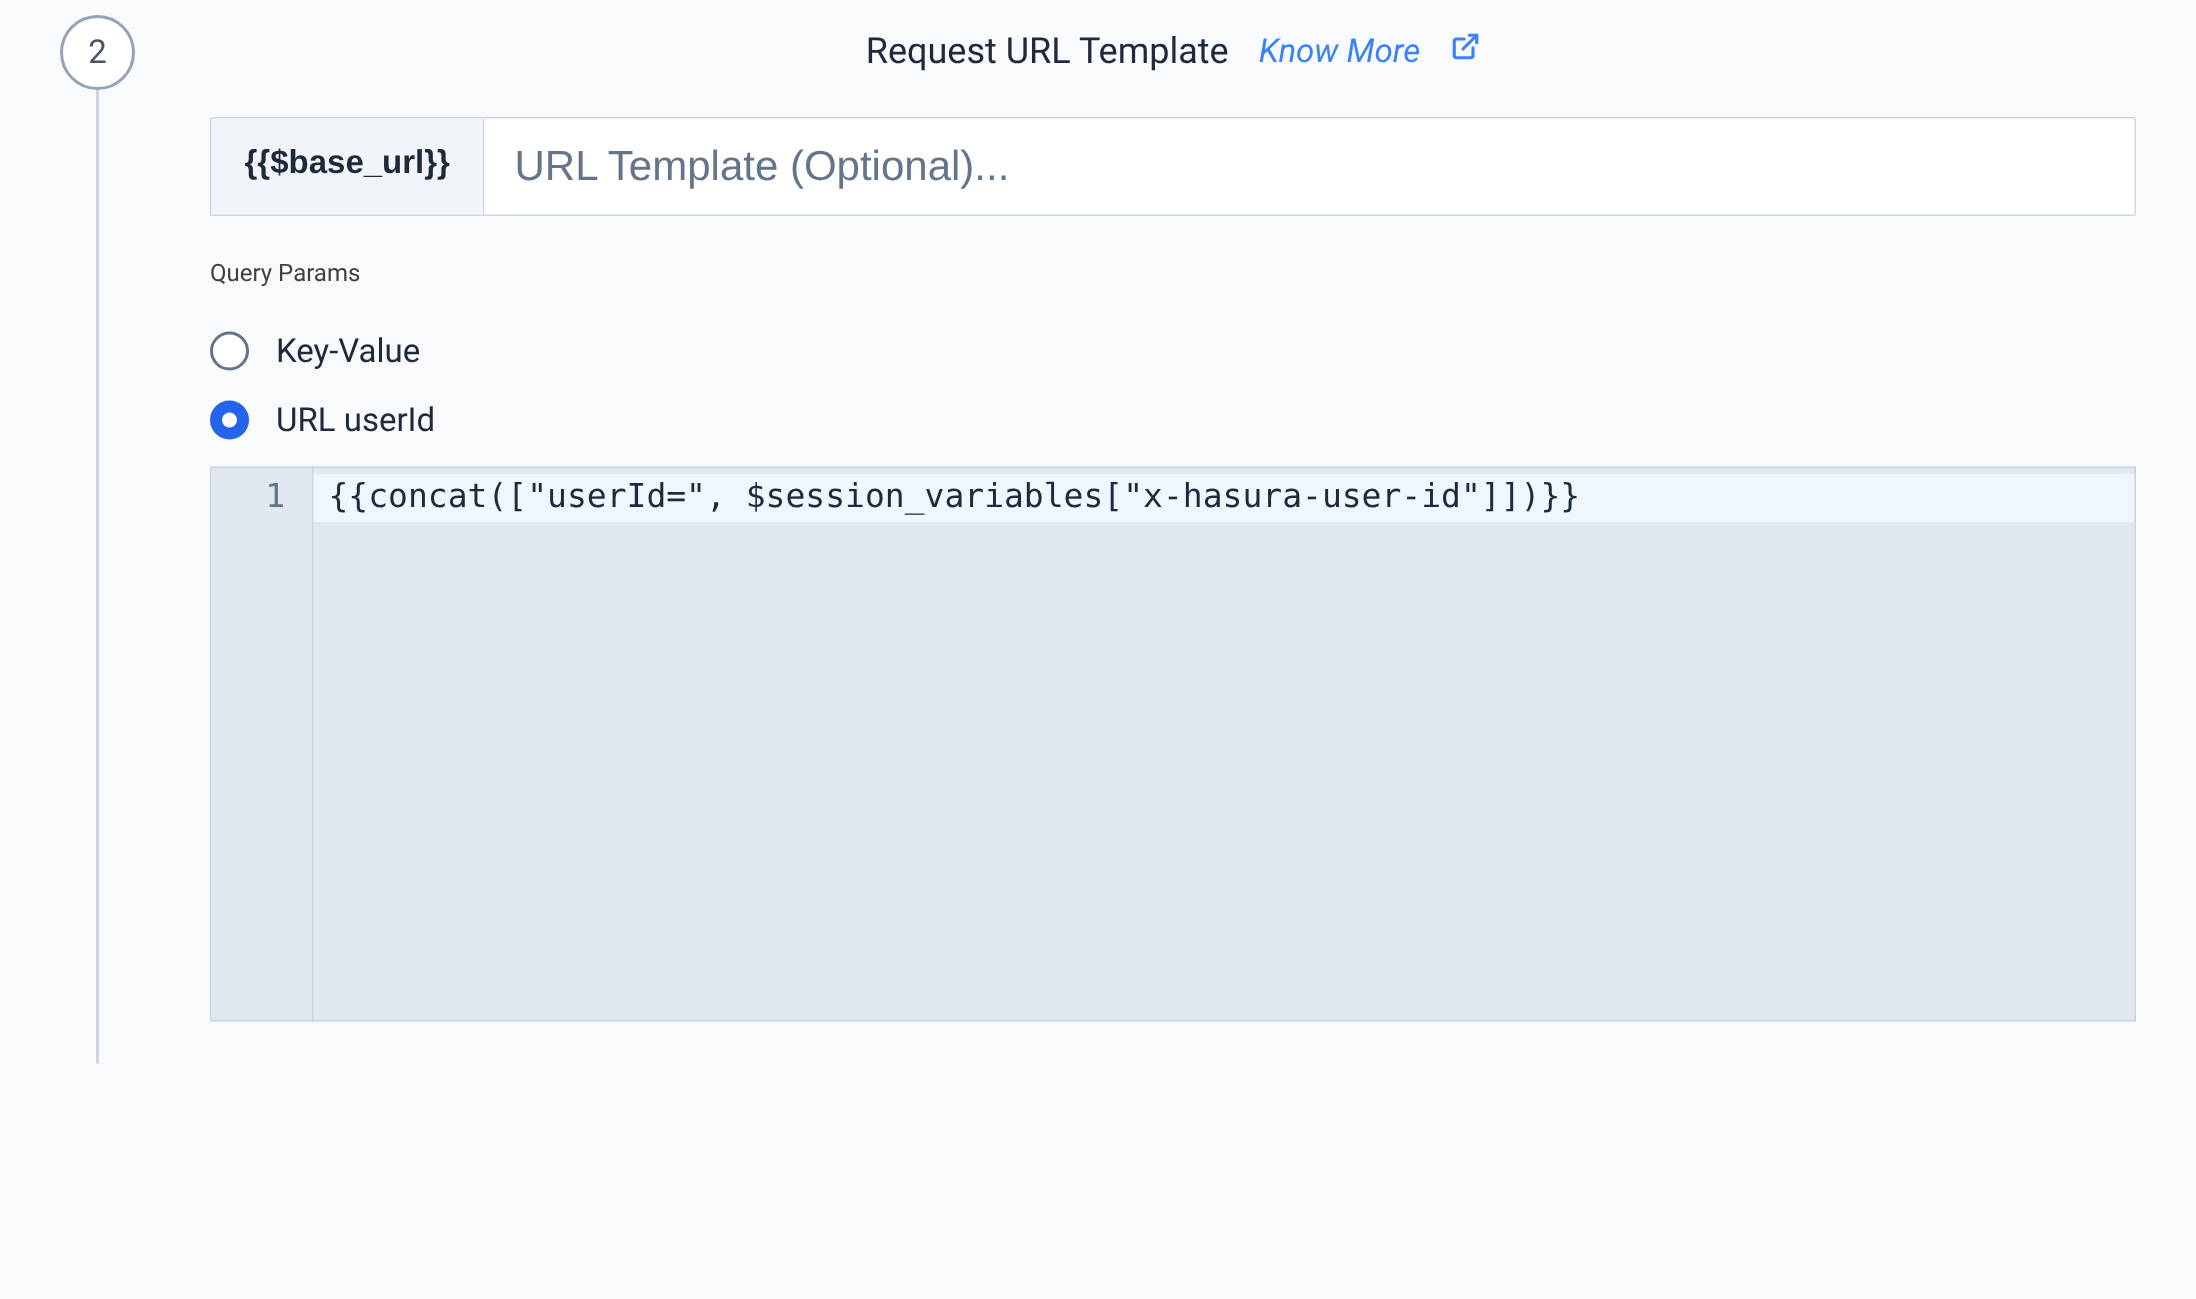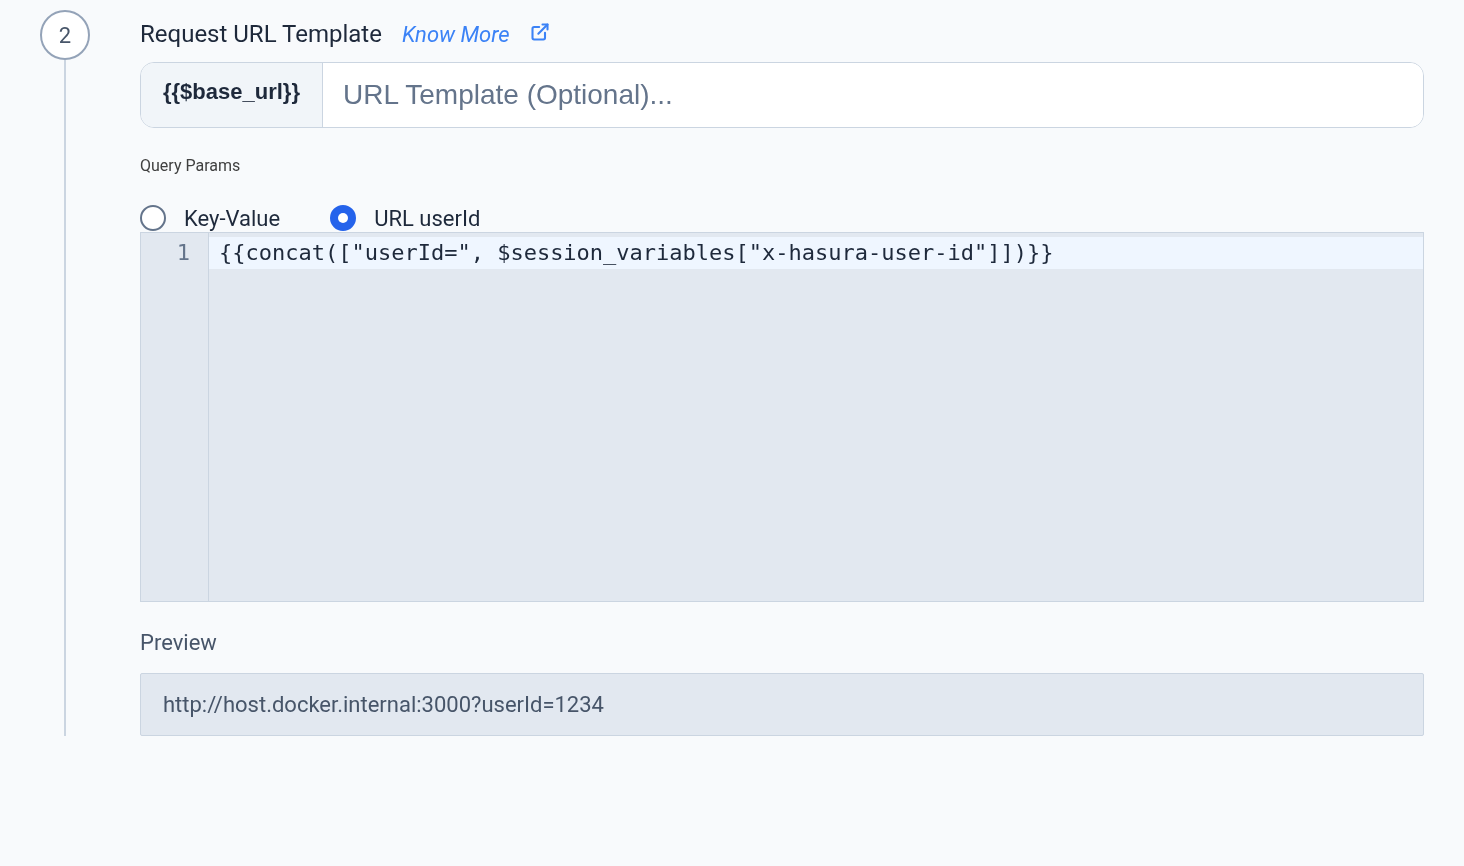--- a/index.html
+++ b/index.html
@@ -56,21 +56,22 @@
     
     .step-content {
       flex: 1;
       padding-top: 10px;
     }
     
     .section-header {
       display: flex;
       align-items: center;
       gap: 20px;
-      margin-bottom: 14px;
+      margin-bottom: 30px;
+      justify-content: center;
     }
     
     .section-title {
       font-size: 24px;
       font-weight: 400;
       color: #1e293b;
     }
     
     .know-more {
       display: flex;
@@ -83,21 +84,21 @@
     }
     
     .know-more svg {
       width: 20px;
       height: 20px;
     }
     
     .url-input-row {
       display: flex;
       border: 1px solid #cbd5e1;
-      border-radius: 14px;
+      border-radius: 2px;
       overflow: hidden;
       margin-bottom: 28px;
       background: #fff;
     }
     
     .base-url-chip {
       padding: 16px 22px;
       background: #f1f5f9;
       border-right: 1px solid #cbd5e1;
       font-size: 22px;
@@ -121,22 +122,23 @@
     }
     
     .subsection-label {
       font-size: 16px;
       color: #404040;
       margin-bottom: 30px;
     }
     
     .radio-group {
       display: flex;
-      gap: 50px;
-      margin-bottom: 1px;
+      gap: 20px;
+      margin-bottom: 18px;
+      flex-direction: column;
     }
     
     .radio-option {
       display: flex;
       align-items: center;
       gap: 18px;
       cursor: pointer;
     }
     
     .radio-circle {
@@ -277,18 +279,14 @@
 
     <div class="code-editor">
       <div class="gutter">
         <div class="gutter-line">1</div>
       </div>
       <div class="code-area">
         <div class="code-line">{{concat(["userId=", $session_variables["x-hasura-user-id"]])}}</div>
       </div>
     </div>
 
-    <div class="preview-section">
-      <div class="preview-label">Preview</div>
-      <div class="preview-box">http://host.docker.internal:3000?userId=1234</div>
-    </div>
   </div>
 </div>
 
 </body></html>

